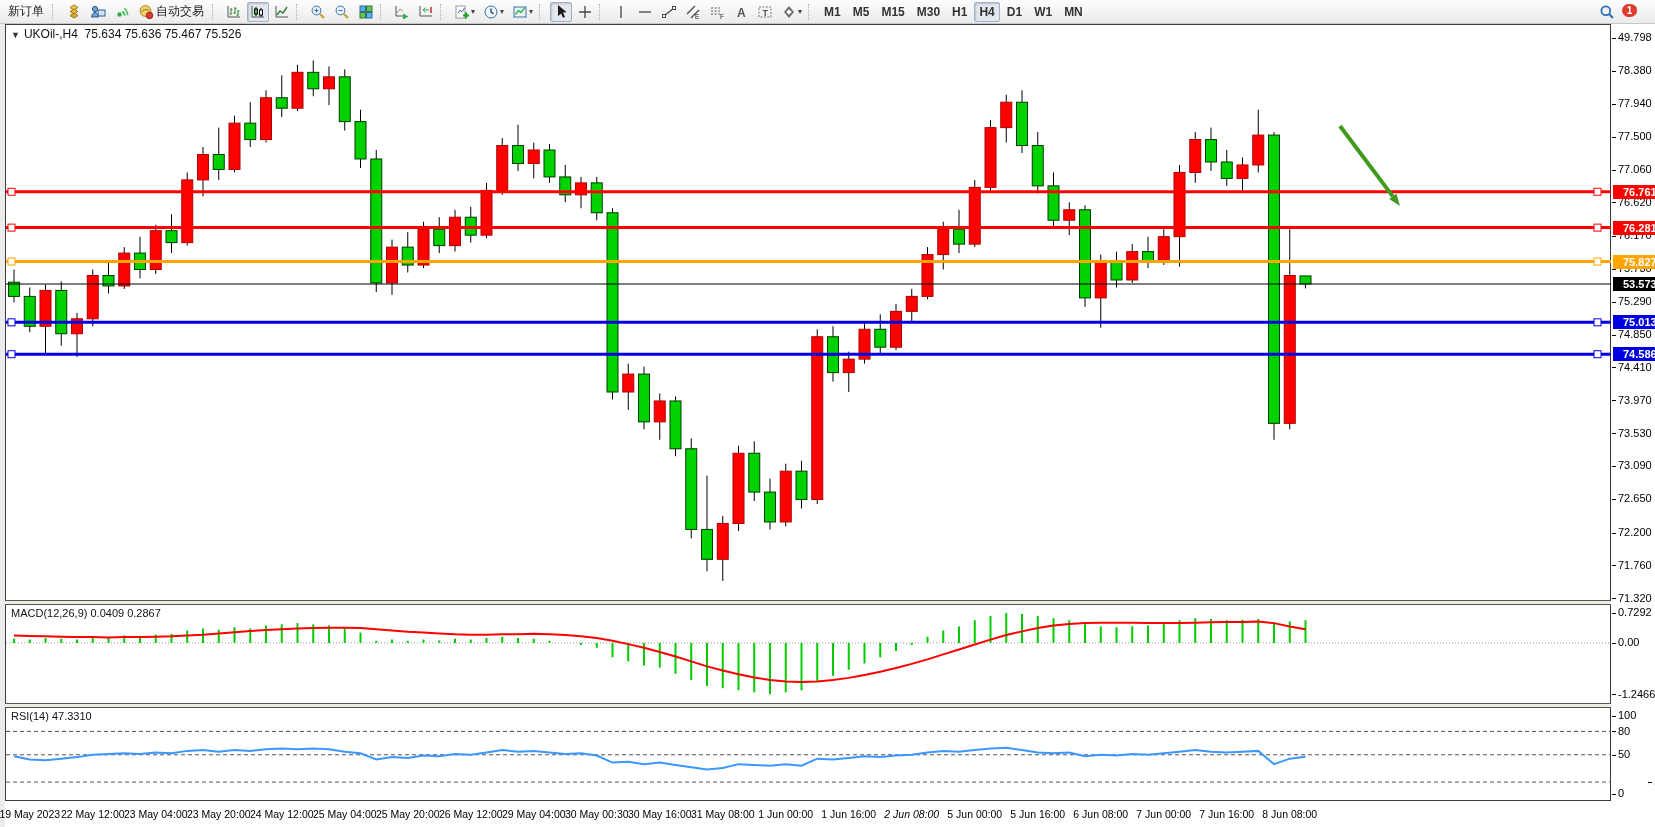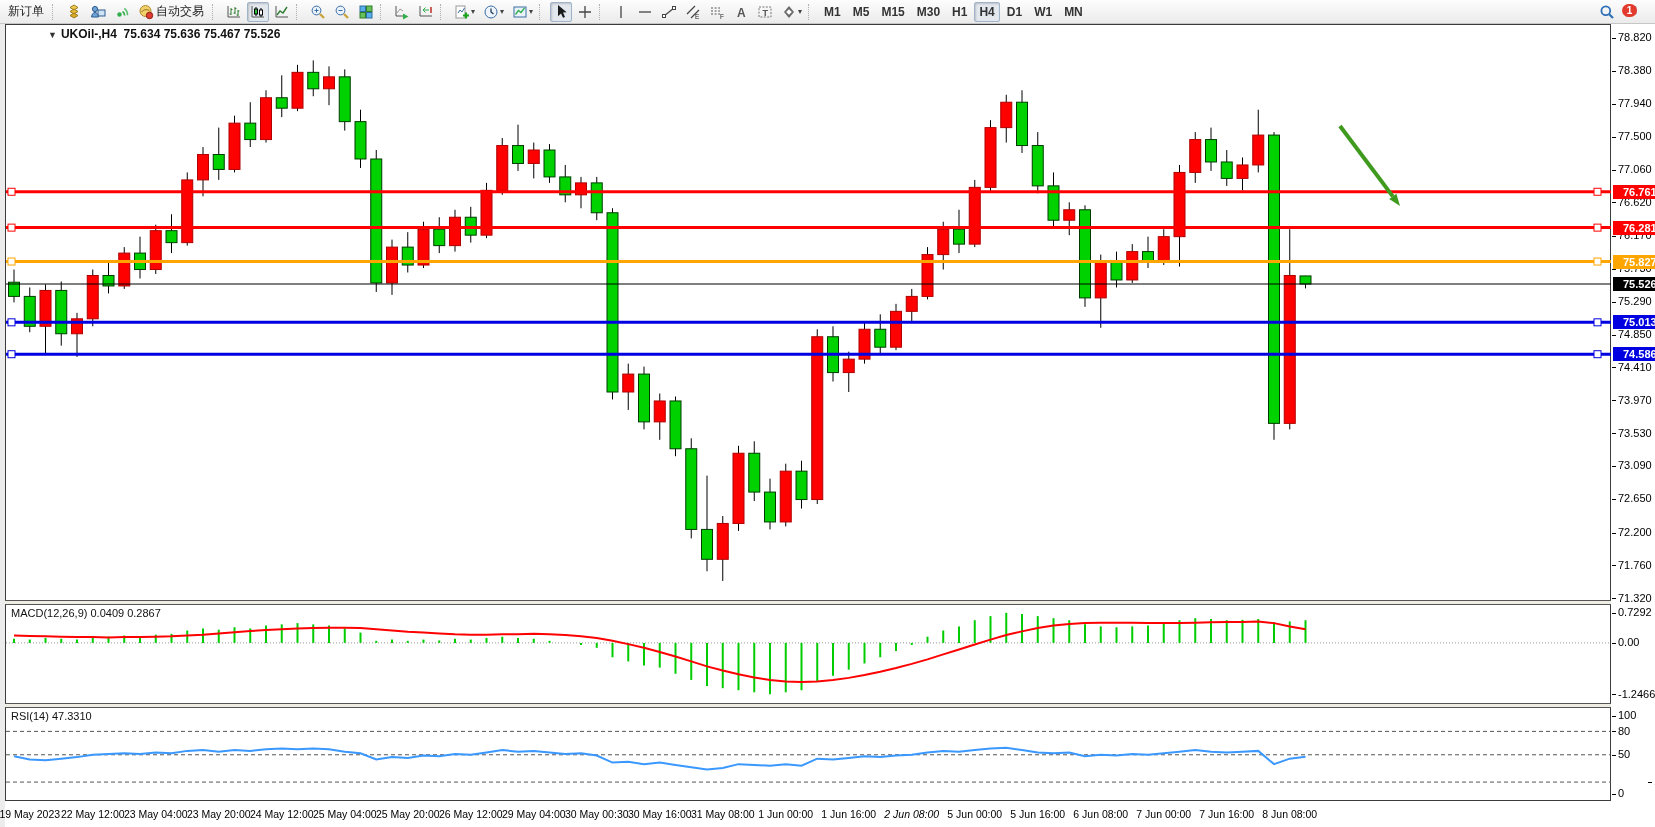--- a/index.html
+++ b/index.html
@@ -17,21 +17,21 @@
   .tsep{display:inline-block;width:7px;height:16px;margin:0 2px;border-left:1px dotted #b0b0b0;}
   .tfbtn{min-width:25px;font-weight:bold;color:#333;}
   #chat-badge{position:absolute;top:1px;right:2px;min-width:13px;height:13px;border-radius:7px;background:#e23b2e;color:#fff;font-size:10px;font-weight:bold;line-height:13px;text-align:center;padding:0 1px;}
   #chat-wrap{position:relative;}
   
   #chartwin{position:absolute;left:5px;top:24px;width:1650px;height:803px;background:#fff;}
   .plotborder{position:absolute;left:0;top:0;width:1606px;height:777px;border:1px solid #3c3c3c;box-sizing:border-box;}
   .pane{position:absolute;left:1px;overflow:hidden;}
   .panesep{position:absolute;left:0;width:1606px;height:5px;background:#efece4;border-top:1px solid #555;border-bottom:1px solid #555;box-sizing:border-box;}
   .pane-label{position:absolute;left:6px;top:2px;font-size:11px;color:#111;white-space:nowrap;z-index:5;}
-  #main-title{position:absolute;left:6px;top:3px;font-size:12px;font-weight:bold;color:#111;z-index:5;margin-left:37px;}
+  #main-title{position:absolute;left:6px;top:3px;font-size:12px;font-weight:normal;color:#111;z-index:5;}
   #main-title .dd{font-size:9px;color:#333;margin-right:4px;}
   
   #price-axis{position:absolute;left:1607px;top:1px;width:43px;height:775px;background:#fff;font-size:11px;color:#000;}
   .ptick{position:absolute;left:0;height:13px;line-height:13px;white-space:nowrap;}
   .ptick .dash{display:inline-block;width:4px;height:1px;background:#000;vertical-align:middle;margin-right:2px;}
   .ptag{position:absolute;left:1px;width:42px;height:14px;line-height:14px;font-weight:bold;color:#fff;text-align:left;padding-left:10px;box-sizing:border-box;z-index:6;}
   
   #date-axis{position:absolute;left:1px;top:779px;width:1605px;height:24px;background:#fff;font-size:10.5px;color:#000;}
   .dlabel{position:absolute;top:5px;transform:translateX(-50%);white-space:nowrap;}
 </style>
@@ -607,21 +607,21 @@
 
     <div class="pane" id="pane-rsi" style="top:684px;width:1605px;height:92px;"><svg width="1605" height="92" viewBox="0 0 1605 92">
           <line x1="0" y1="23.389830508474574" x2="1605" y2="23.389830508474574" stroke="#555" stroke-dasharray="4 3"></line>
           <line x1="0" y1="46.77966101694915" x2="1605" y2="46.77966101694915" stroke="#555" stroke-dasharray="4 3"></line>
           <line x1="0" y1="74.0677966101695" x2="1605" y2="74.0677966101695" stroke="#555" stroke-dasharray="4 3"></line>
           <polyline points="8,48.33898305084746 23.75,51.45762711864406 39.5,52.237288135593225 55.25,50.67796610169491 71,49.11864406779661 86.75,46.77966101694915 102.5,46 118.25,45.22033898305085 134,46 149.75,44.440677966101696 165.5,45.22033898305085 181.25,42.88135593220339 197,42.101694915254235 212.75,43.66101694915255 228.5,42.101694915254235 244.25,42.88135593220339 260,41.32203389830509 275.75,40.54237288135593 291.5,41.32203389830509 307.25,40.54237288135593 323,41.32203389830509 338.75,43.66101694915255 354.5,45.22033898305085 370.25,51.45762711864406 386,49.11864406779661 401.75,49.898305084745765 417.5,47.5593220338983 433.25,48.33898305084746 449,46 464.75,46.77966101694915 480.5,44.440677966101696 496.25,42.101694915254235 512,43.66101694915255 527.75,42.88135593220339 543.5,44.440677966101696 559.25,46 575,45.22033898305085 590.75,47.5593220338983 606.5,54.57627118644068 622.25,53.79661016949152 638,56.13559322033899 653.75,54.57627118644068 669.5,56.91525423728814 685.25,59.25423728813559 701,61.59322033898305 716.75,60.03389830508475 732.5,56.13559322033899 748.25,56.91525423728814 764,57.69491525423729 779.75,56.13559322033899 795.5,57.69491525423729 811.25,50.67796610169491 827,51.45762711864406 842.75,49.898305084745765 858.5,48.33898305084746 874.25,49.11864406779661 890,47.5593220338983 905.75,46.77966101694915 921.5,44.440677966101696 937.25,42.88135593220339 953,43.66101694915255 968.75,42.101694915254235 984.5,40.54237288135593 1000.25,39.76271186440678 1016,42.101694915254235 1031.75,44.440677966101696 1047.5,45.22033898305085 1063.25,44.440677966101696 1079,48.33898305084746 1094.75,46.77966101694915 1110.5,47.5593220338983 1126.25,46 1142,46.77966101694915 1157.75,45.22033898305085 1173.5,43.66101694915255 1189.25,42.101694915254235 1205,43.66101694915255 1220.75,44.440677966101696 1236.5,43.66101694915255 1252.25,42.88135593220339 1268,56.13559322033899 1283.75,50.67796610169491 1299.5,48.861355932203395" fill="none" stroke="#3a98ff" stroke-width="2"></polyline>
         </svg></div>
     <div class="pane-label" id="rsi-label" style="top:686px;">RSI(14) 47.3310</div>
 
     <div id="price-axis">
-        <div class="ptick" style="top: 6.49519px;"><span class="dash"></span><span>78.820</span></div>
+        <div class="ptick" style="top: 6.49519px;"><span class="dash"></span><span>49.798</span></div>
         <div class="ptick" style="top: 39.3566px;"><span class="dash"></span><span>78.380</span></div>
         <div class="ptick" style="top: 72.218px;"><span class="dash"></span><span>77.940</span></div>
         <div class="ptick" style="top: 105.079px;"><span class="dash"></span><span>77.500</span></div>
         <div class="ptick" style="top: 137.941px;"><span class="dash"></span><span>77.060</span></div>
         <div class="ptick" style="top: 170.802px;"><span class="dash"></span><span>76.620</span></div>
         <div class="ptick" style="top: 204.411px;"><span class="dash"></span><span>76.170</span></div>
         <div class="ptick" style="top: 237.272px;"><span class="dash"></span><span>75.730</span></div>
         <div class="ptick" style="top: 270.133px;"><span class="dash"></span><span>75.290</span></div>
         <div class="ptick" style="top: 302.995px;"><span class="dash"></span><span>74.850</span></div>
         <div class="ptick" style="top: 335.856px;"><span class="dash"></span><span>74.410</span></div>
@@ -636,21 +636,21 @@
         <div class="ptick" style="top: 611.382px;"><span class="dash"></span><span>0.00</span></div>
         <div class="ptick" style="top: 662.713px;"><span class="dash"></span><span>-1.2466</span></div>
         <div class="ptick" style="top: 684.297px;"><span class="dash"></span><span>100</span></div>
         <div class="ptick" style="top: 699.89px;"><span class="dash"></span><span>80</span></div>
         <div class="ptick" style="top: 723.28px;"><span class="dash"></span><span>50</span></div>
         <div class="ptick" style="top: 750px; padding-left: 36px;"><span class="dash"></span><span>15</span></div>
         <div class="ptick" style="top: 762.263px;"><span class="dash"></span><span>0</span></div>
         <div class="ptag" style="top: 159.772px; background: rgb(255, 0, 0); color: rgb(255, 255, 255);">76.761</div>
         <div class="ptag" style="top: 195.62px; background: rgb(255, 0, 0); color: rgb(255, 255, 255);">76.281</div>
         <div class="ptag" style="top: 229.527px; background: rgb(255, 165, 0); color: rgb(255, 255, 255);">75.827</div>
-        <div class="ptag" style="top: 252.008px; background: rgb(0, 0, 0); color: rgb(255, 255, 255);">75.526</div>
+        <div class="ptag" style="top: 252.008px; background: rgb(0, 0, 0); color: rgb(255, 255, 255);">53.573</div>
         <div class="ptag" style="top: 290.321px; background: rgb(0, 0, 224); color: rgb(255, 255, 255);">75.013</div>
         <div class="ptag" style="top: 322.212px; background: rgb(0, 0, 224); color: rgb(255, 255, 255);">74.586</div>
       </div>
     <div id="date-axis">
         <div class="dlabel" style="left: 23.75px;">19 May 2023</div>
         <div class="dlabel" style="left: 86.75px;">22 May 12:00</div>
         <div class="dlabel" style="left: 149.75px;">23 May 04:00</div>
         <div class="dlabel" style="left: 212.75px;">23 May 20:00</div>
         <div class="dlabel" style="left: 275.75px;">24 May 12:00</div>
         <div class="dlabel" style="left: 338.75px;">25 May 04:00</div>

